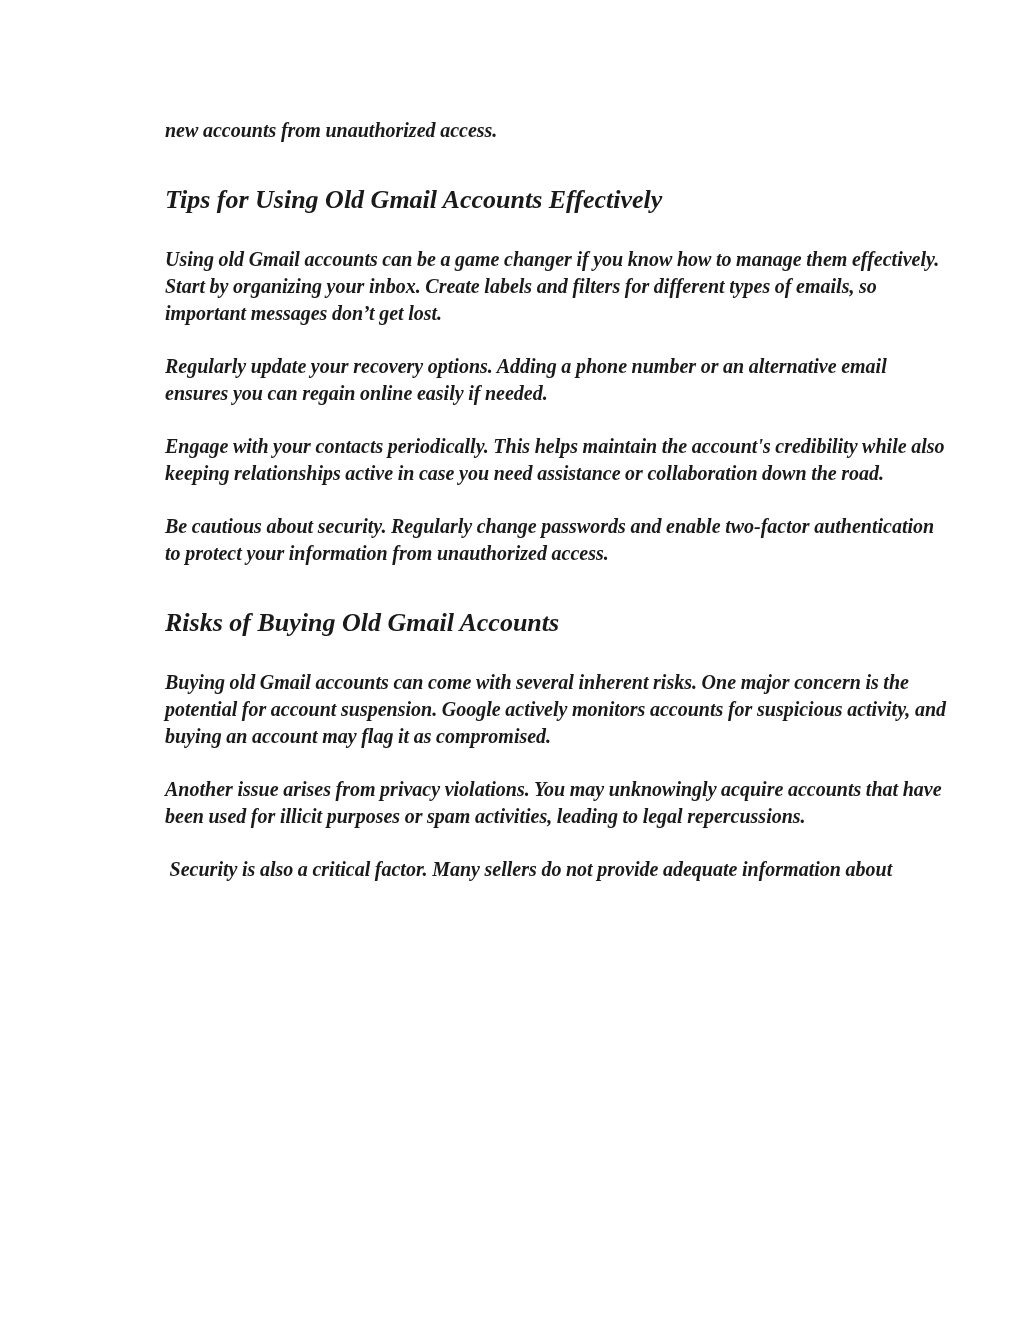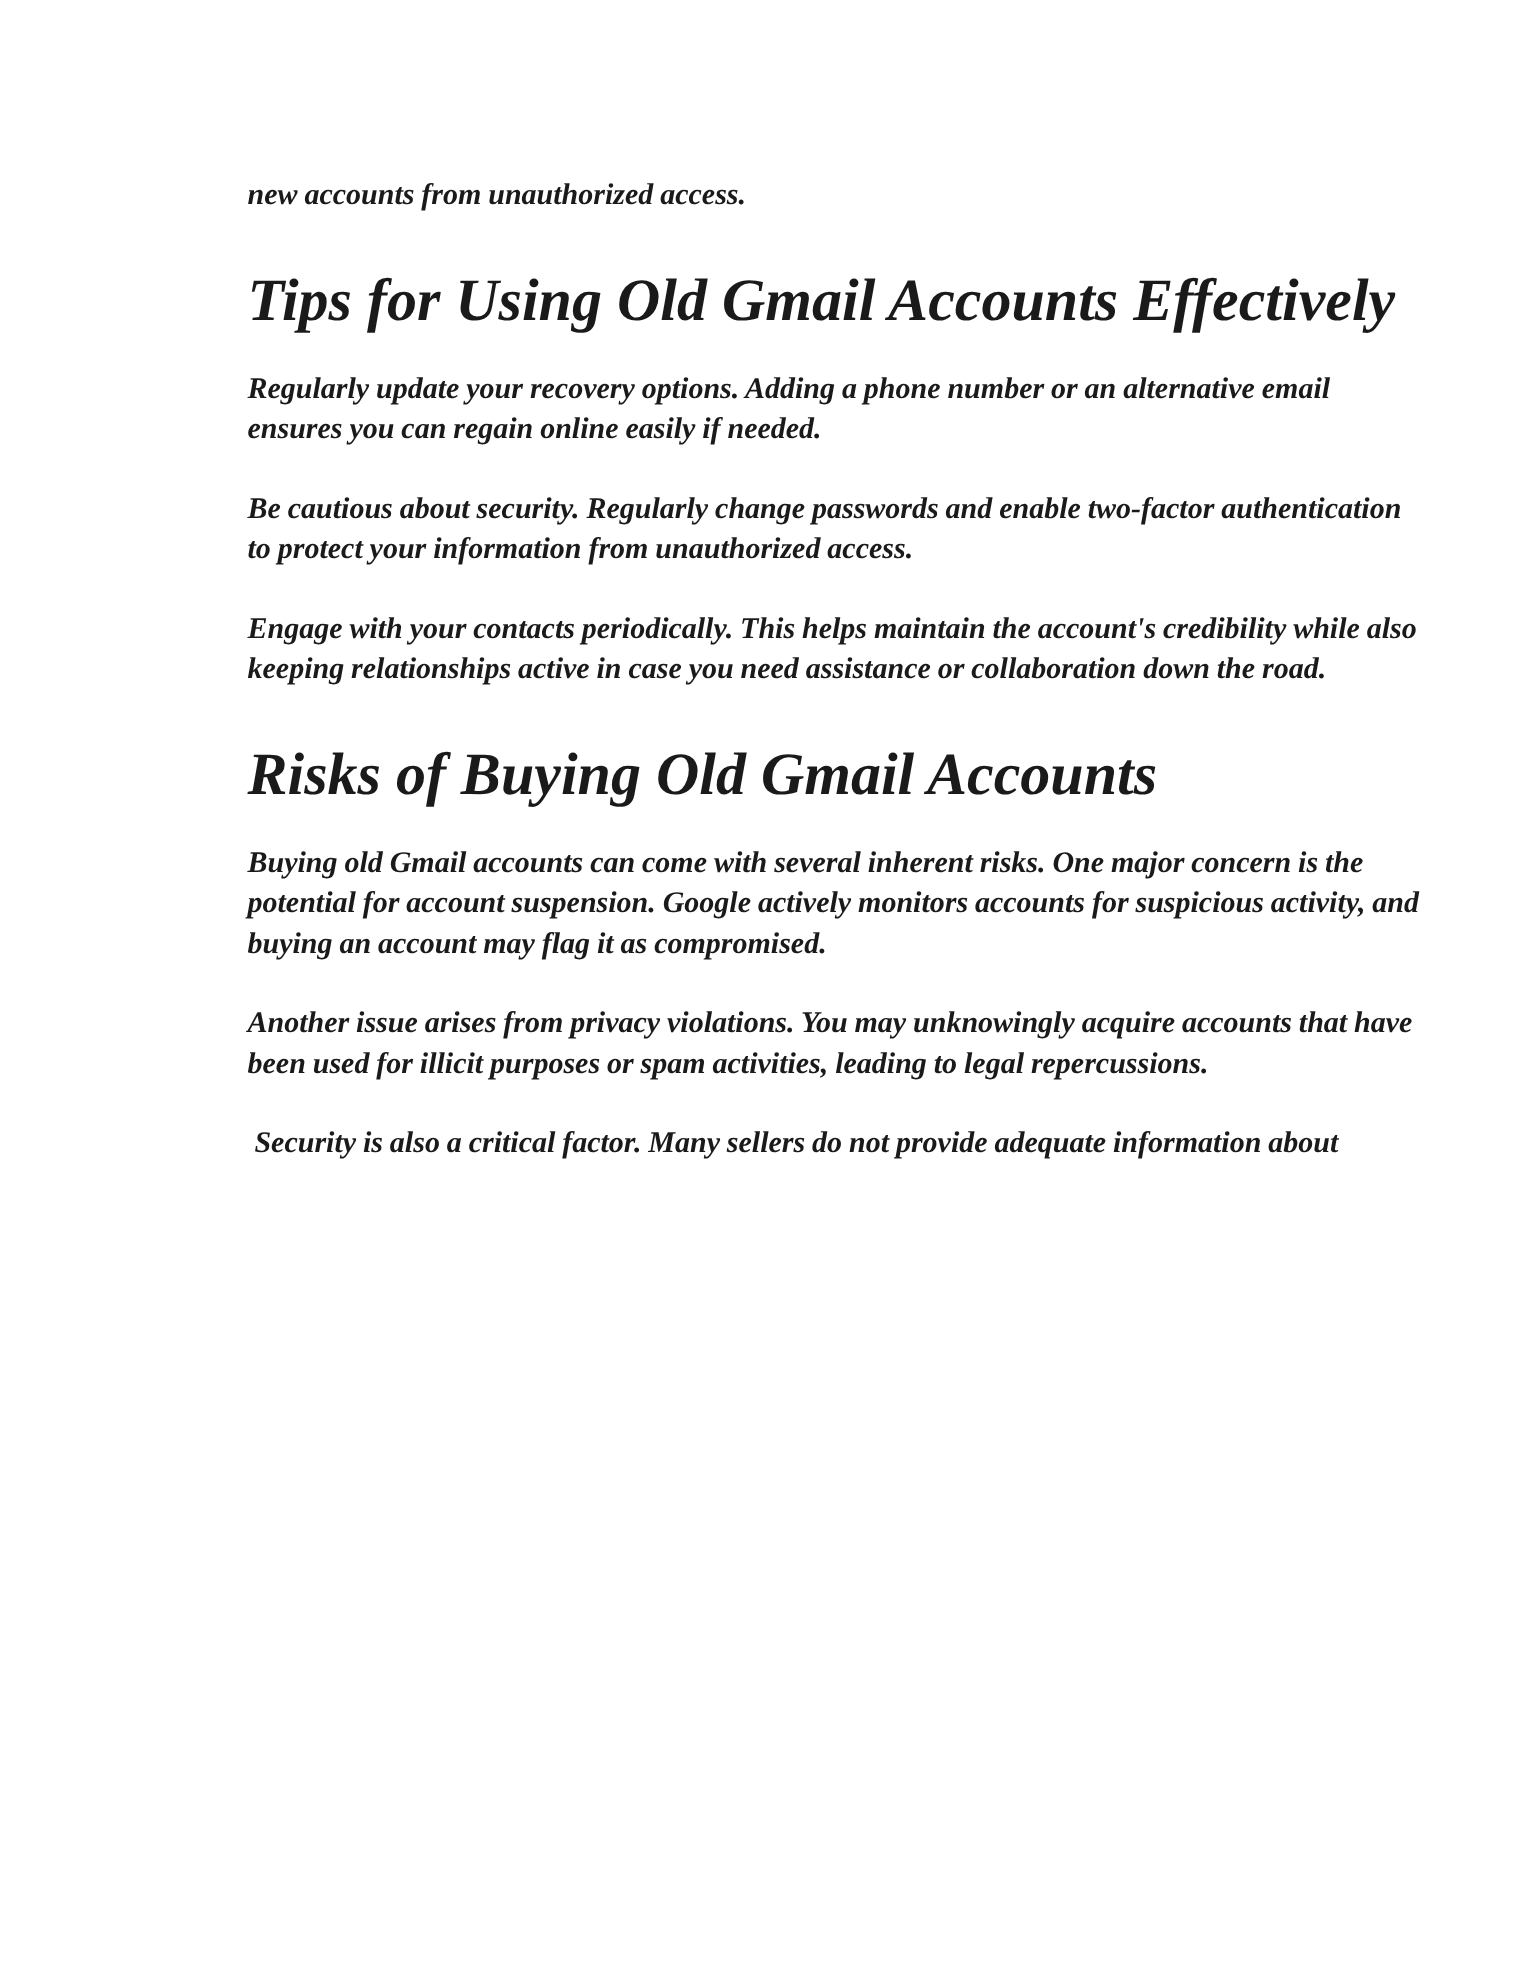--- a/index.html
+++ b/index.html
@@ -32,21 +32,21 @@
     font-style: italic;
     font-weight: 700;
     font-size: 20px;
     line-height: 27px;
   }
   .doc-body p {
     margin: 0 0 26px 0;
     word-spacing: -0.02em;
   }
   .doc-body h2 {
-    font-size: 40px;
+    font-size: 26px;
     line-height: 40px;
     font-weight: 700;
     font-style: italic;
     margin: 36px 0 26px 0;
     color: var(--text-color);
   }
   a.doc-link {
     color: var(--link-color);
     text-decoration: underline;
     text-decoration-thickness: 1.5px;
@@ -60,27 +60,28 @@
 <div class="doc-page">
   <div class="doc-body">
 
     <p>new accounts from unauthorized access.</p>
 
 
 
 
     <h2>Tips for Using Old Gmail Accounts Effectively</h2>
 
+    <p>Using old Gmail accounts can be a game changer if you know how to manage them effectively. Start by organizing your inbox. Create labels and filters for different types of emails, so important messages don’t get lost.</p>
 
     <p>Regularly update your recovery options. Adding a phone number or an alternative email ensures you can regain online easily if needed.</p>
 
 
+    <p>Engage with your contacts periodically. This helps maintain the account's credibility while also keeping relationships active in case you need assistance or collaboration down the road.</p>
+
     <p>Be cautious about security. Regularly change passwords and enable two-factor authentication to protect your information from unauthorized access.</p>
-
-    <p>Engage with your contacts periodically. This helps maintain the account's credibility while also keeping relationships active in case you need assistance or collaboration down the road.</p>
 
     <h2>Risks of Buying Old Gmail Accounts</h2>
 
     <p>Buying old Gmail accounts can come with several inherent risks. One major concern is the potential for account suspension. Google actively monitors accounts for suspicious activity, and buying an account may flag it as compromised.</p>
 
     <p>Another issue arises from privacy violations. You may unknowingly acquire accounts that have been used for illicit purposes or spam activities, leading to legal repercussions.</p>
 
     <p>&nbsp;Security is also a critical factor. Many sellers do not provide adequate information about</p>
 
   </div>

